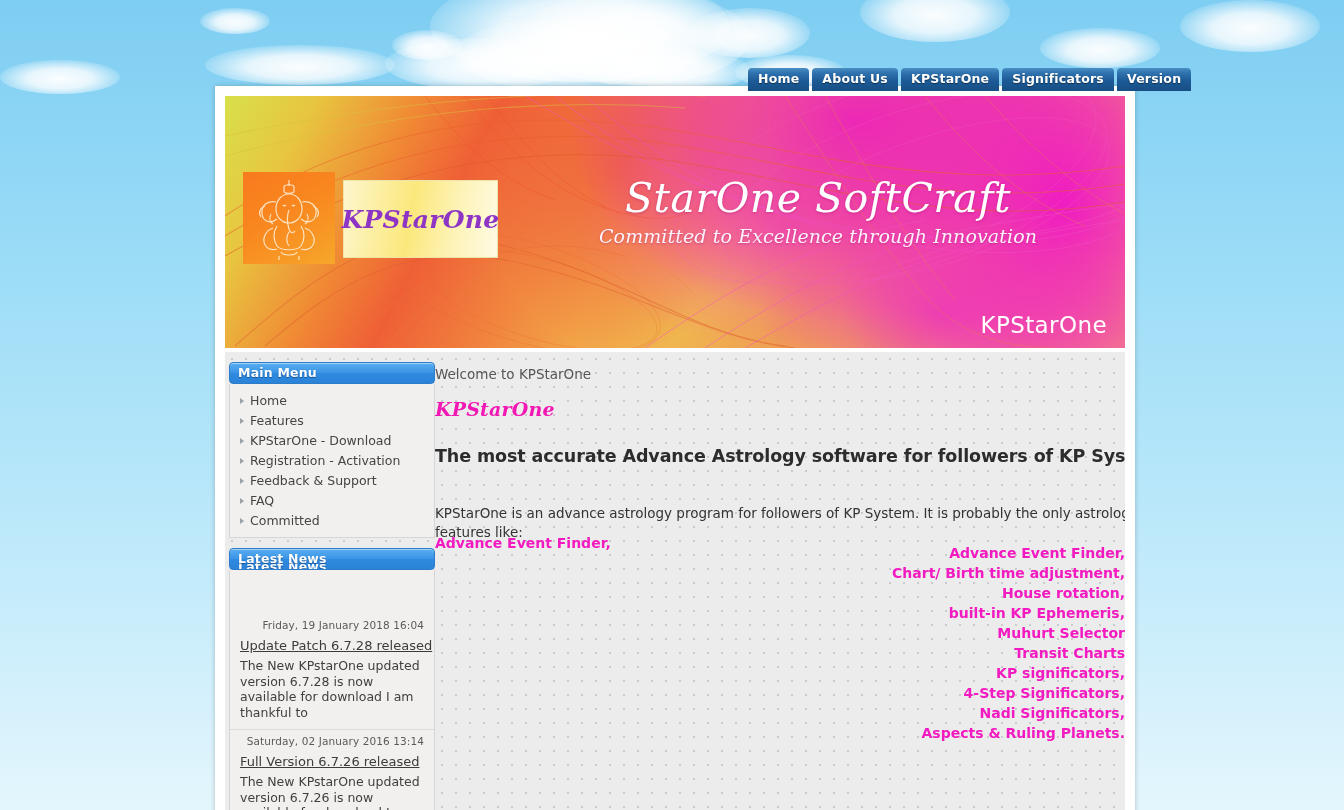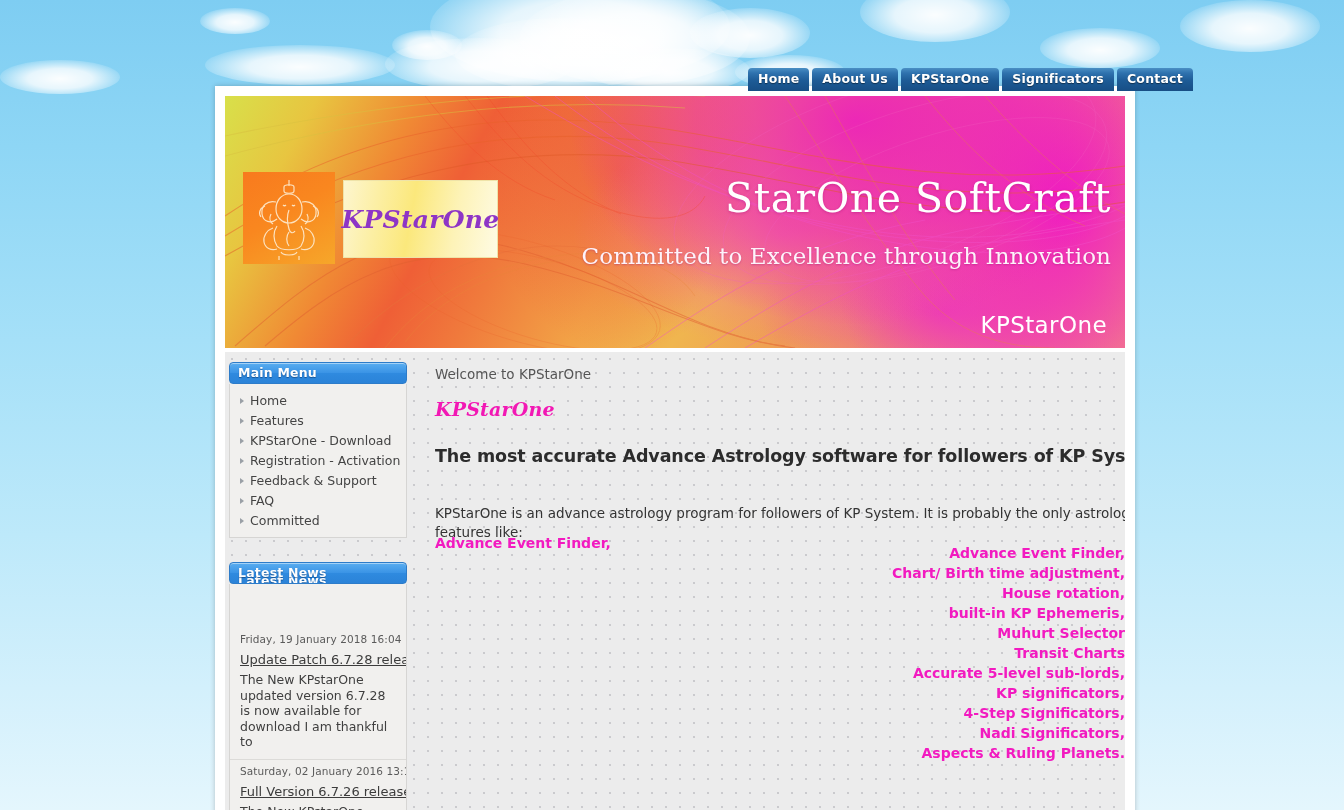--- a/index.html
+++ b/index.html
@@ -138,38 +138,39 @@
     font-style: italic;
     font-weight: bold;
     font-size: 25px;
     color: #8e35c6;
     letter-spacing: 0.3px;
   }
 
   .banner-title {
     position: absolute;
     left: 0; right: 14px; top: 78px;
-    text-align: right;
+    text-align: center;
     z-index: 5;
     padding-left: 300px;
+    font-style: italic;
   }
   .banner-title .bt-main {
     font-family: "DejaVu Serif", serif;
     font-size: 41px;
     color: #ffffff;
     letter-spacing: 0.5px;
     line-height: 48px;
     text-shadow: 0 1px 3px rgba(150,0,110,0.35);
   }
   .banner-title .bt-sub {
     font-family: "DejaVu Serif", serif;
-    font-size: 23px;
+    font-size: 19px;
     color: #fdf3fa;
     letter-spacing: 0.1px;
-    margin-top: 21px;
+    margin-top: 3px;
     text-shadow: 0 1px 2px rgba(150,0,110,0.35);
   }
   .banner-mark {
     position: absolute;
     right: 18px; bottom: 10px;
     font-family: "DejaVu Sans", sans-serif;
     font-size: 23px;
     color: #ffffff;
     letter-spacing: 0.4px;
     z-index: 5;
@@ -184,21 +185,21 @@
     background-image:
       radial-gradient(circle, rgba(120,120,130,0.30) 0.7px, rgba(0,0,0,0) 0.8px);
     background-size: 14px 14px;
     display: flex;
     overflow: hidden;
   }
   .sidebar { width: 196px; flex: 0 0 196px; padding: 10px 0 0 4px; }
   .main { flex: 1; padding: 14px 0 0 14px; overflow: hidden; }
 
   
-  .block { width: 178px; margin-bottom: 24px; position: relative; }
+  .block { width: 206px; margin-bottom: 10px; position: relative; }
   .block-head {
     position: relative;
     height: 22px;
     border-radius: 4px;
     background: linear-gradient(180deg, #5aaef0 0%, #3b94e6 48%, #2f8adf 52%, #2b83d8 100%);
     border: 1px solid #2d7cc9;
     box-shadow: inset 0 1px 0 rgba(255,255,255,0.45);
     overflow: hidden;
   }
   .block-head .ttl {
@@ -329,21 +330,21 @@
   <div class="cloud c12"></div>
   <div class="cloud c13"></div>
   <div class="cloud c14"></div>
 </div>
 
 <nav class="topnav">
   <div class="navtab">Home</div>
   <div class="navtab">About Us</div>
   <div class="navtab">KPStarOne</div>
   <div class="navtab">Significators</div>
-  <div class="navtab">Contact</div>
+  <div class="navtab">Version</div>
 </nav>
 
 <div class="page">
 
   <header class="banner">
     <svg class="swirls" viewBox="0 0 900 252" preserveAspectRatio="none">
       <g fill="none" stroke-width="1.1" opacity="0.5">
         <path d="M0,120 C120,40 260,10 420,30 C560,48 700,100 900,70" stroke="#e8602a"></path>
         <path d="M0,140 C130,60 270,26 430,46 C575,66 715,118 900,88" stroke="#e8602a"></path>
         <path d="M0,160 C140,80 280,44 440,64 C585,84 725,136 900,106" stroke="#e05a28"></path>
@@ -493,21 +494,20 @@
       <p class="intro">features like:</p>
 
       <div class="feat-list">
         <div class="feat ghost">Advance Event Finder,</div>
         <div class="feat">Advance Event Finder,</div>
         <div class="feat">Chart/ Birth time adjustment,</div>
         <div class="feat">House rotation,</div>
         <div class="feat">built-in KP Ephemeris,</div>
         <div class="feat">Muhurt Selector</div>
         <div class="feat">Transit Charts</div>
-        <div class="feat">Accurate 5-level sub-lords,</div>
         <div class="feat">KP significators,</div>
         <div class="feat">4-Step Significators,</div>
         <div class="feat">Nadi Significators,</div>
         <div class="feat">Aspects &amp; Ruling Planets.</div>
       </div>
     </main>
 
   </div>
 </div>
 

